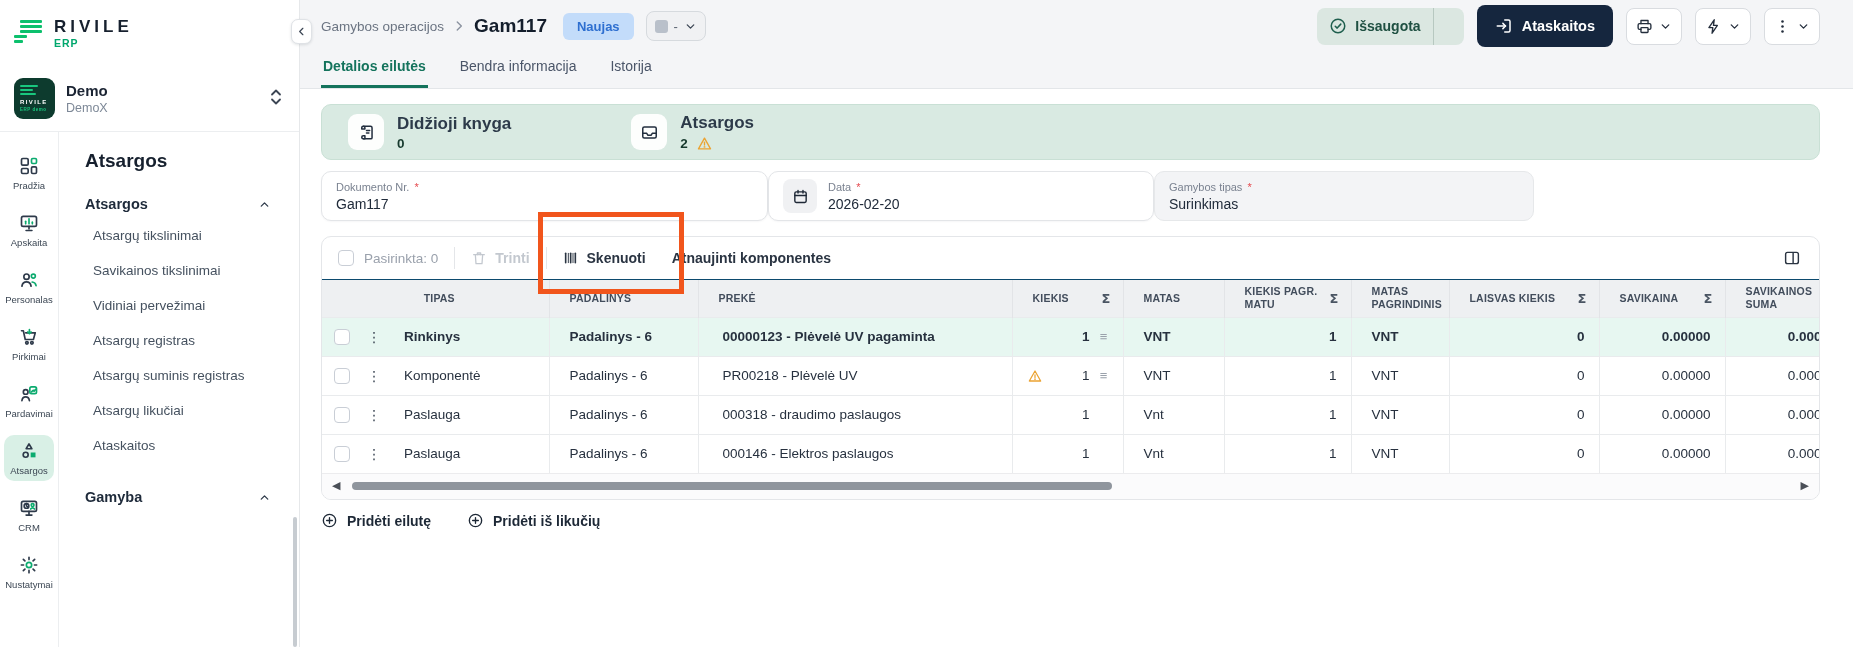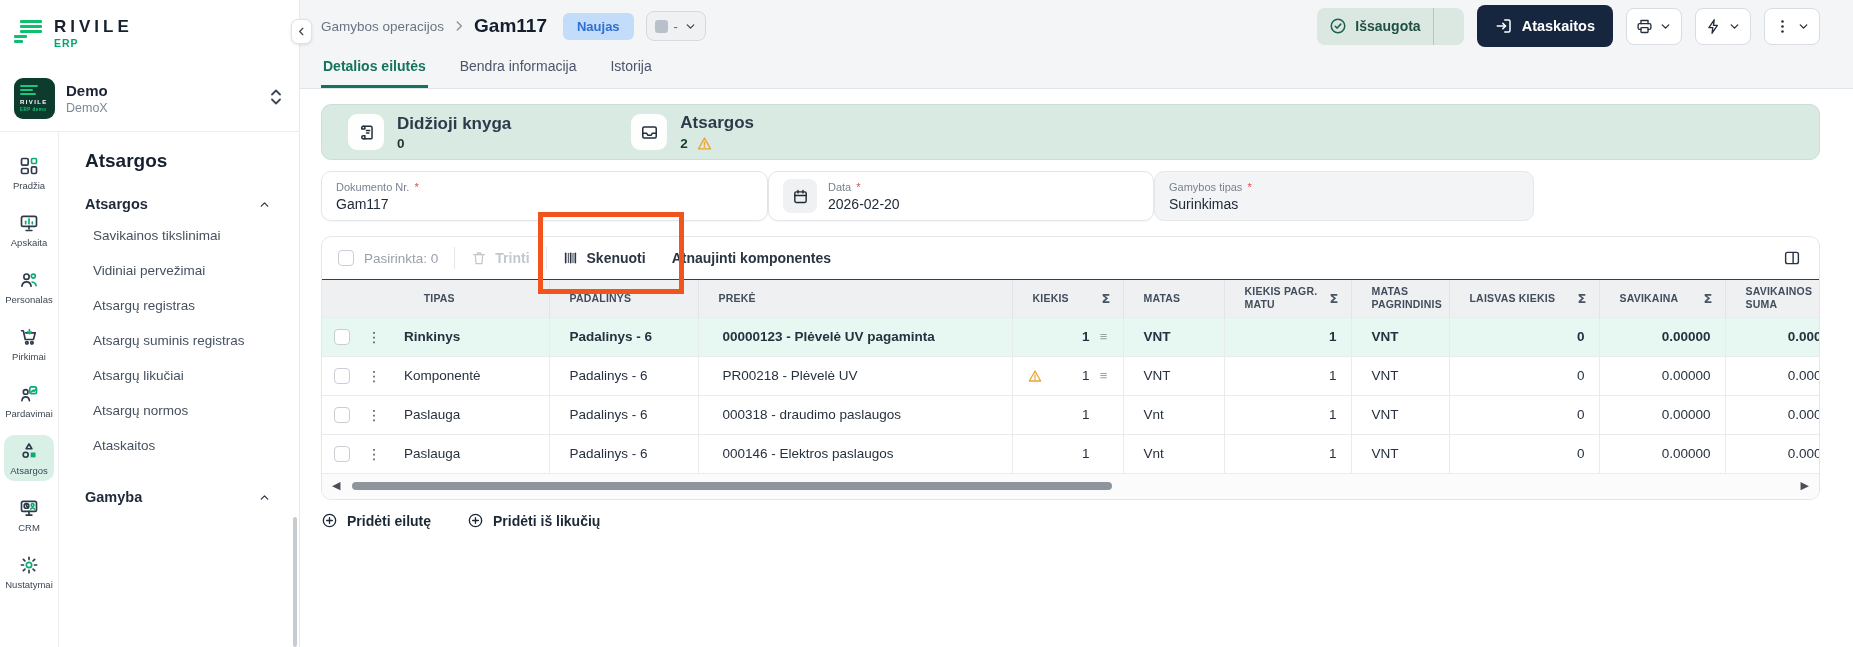--- a/index.html
+++ b/index.html
@@ -280,36 +280,36 @@
             <div class="menu-section">
               <span class="msl">Atsargos</span>
               <span class="chev">
                 <svg viewBox="0 0 24 24" fill="none" stroke="#2e3a4a" stroke-width="2.4" stroke-linecap="round" stroke-linejoin="round">
                   <path d="M6 15l6-6 6 6"></path>
                 </svg>
               </span>
             </div>
             <div class="menu-items">
               <div class="menu-item">
+                <span>Atsargų tikslinimai</span>
+              </div>
+              <div class="menu-item">
                 <span>Savikainos tikslinimai</span>
               </div>
               <div class="menu-item">
                 <span>Vidiniai pervežimai</span>
               </div>
               <div class="menu-item">
                 <span>Atsargų registras</span>
               </div>
               <div class="menu-item">
                 <span>Atsargų suminis registras</span>
               </div>
               <div class="menu-item">
                 <span>Atsargų likučiai</span>
-              </div>
-              <div class="menu-item">
-                <span>Atsargų normos</span>
               </div>
               <div class="menu-item">
                 <span>Ataskaitos</span>
               </div>
             </div>
             <div class="menu-section">
               <span class="msl">Gamyba</span>
               <span class="chev">
                 <svg viewBox="0 0 24 24" fill="none" stroke="#2e3a4a" stroke-width="2.4" stroke-linecap="round" stroke-linejoin="round">
                   <path d="M6 15l6-6 6 6"></path>

